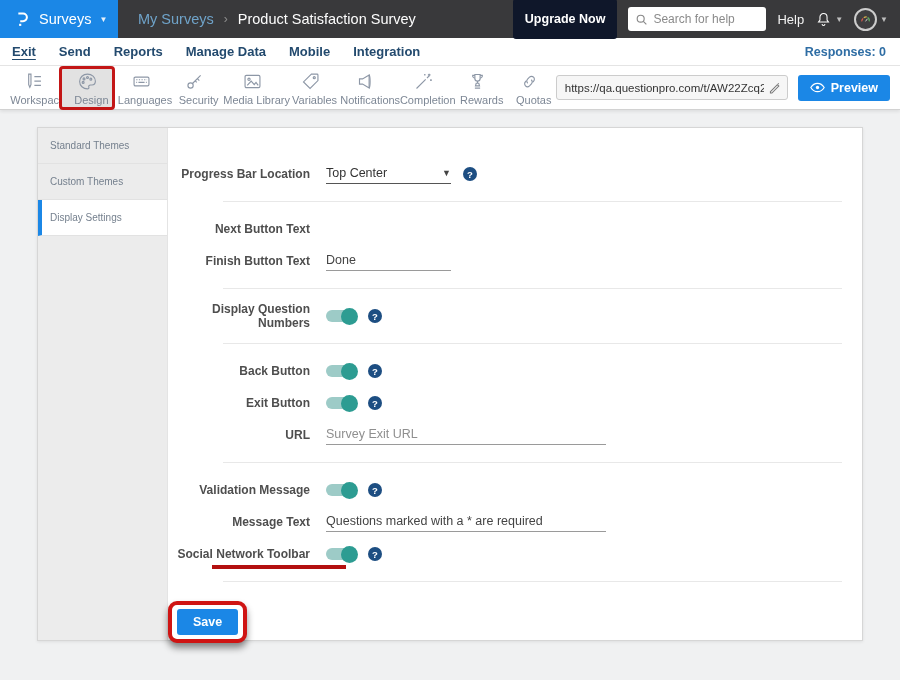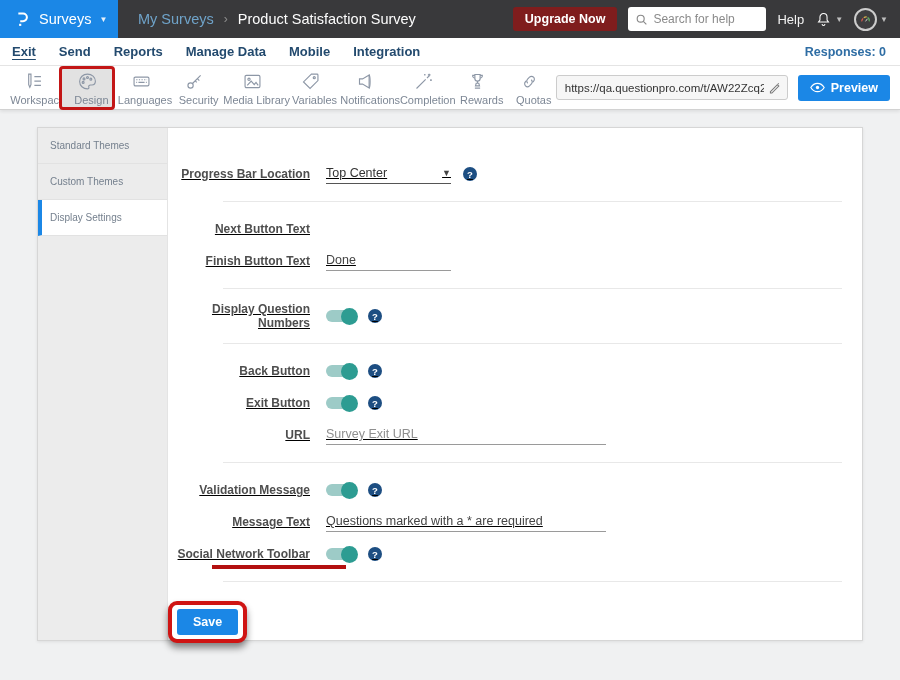--- a/index.html
+++ b/index.html
@@ -10,21 +10,21 @@
   .topbar { height:38px; background:#39393b; display:flex; align-items:center; }
   .logo-block { width:118px; height:38px; background:#1b87e6; display:flex; align-items:center; padding:0 10px 0 12px; gap:8px; flex-shrink:0; cursor:pointer; }
   .logo-mark { display:flex; align-items:center; }
   .product-label { color:#fff; font-size:14.5px; }
   .caret { font-size:8px; color:#e8f1fa; }
   .breadcrumb { display:flex; align-items:center; gap:10px; margin-left:20px; white-space:nowrap; }
   .crumb-parent { color:#6fa3c9; font-size:14.5px; cursor:pointer; }
   .crumb-sep { color:#8d8d8d; font-size:12px; }
   .crumb-current { color:#fdfdfd; font-size:14.5px; }
   .topbar-right { margin-left:auto; display:flex; align-items:center; gap:11px; padding-right:12px; }
-  .upgrade-btn { background:#7f1d1d; color:#fff; border:none; border-radius:3px; height:24px; padding:0 12px; font-size:12.5px; font-weight:bold; cursor:pointer; }
+  .upgrade-btn { background:#0f172a; color:#fff; border:none; border-radius:3px; height:40px; padding:0 12px; font-size:12.5px; font-weight:bold; cursor:pointer; }
   .searchbox { background:#fff; border-radius:3px; height:24px; width:138px; display:flex; align-items:center; padding:12px 7px; gap:5px; }
   .searchbox input { border:none; outline:none; font-size:12px; width:100%; color:#444; background:transparent; }
   .searchbox input::placeholder { color:#8a8a8a; }
   .help-label { color:#f2f2f2; font-size:13px; cursor:pointer; }
   .icon-group { display:flex; align-items:center; gap:3px; cursor:pointer; }
   .hdr-caret { color:#bdbdbd; font-size:8px; }
   .avatar { width:23px; height:23px; border-radius:50%; background:#3d3d3f; border:2px solid #cdcdcd; display:flex; align-items:center; justify-content:center; }
 
   
   .tabs-row { height:28px; background:#fff; display:flex; align-items:center; padding:0 14px 0 12px; border-bottom:1px solid #e4e4e4; }
@@ -43,21 +43,21 @@
   .urlbox input { border:none; outline:none; background:transparent; font-size:11.5px; color:#333; width:100%; }
   .preview-btn { background:#1b87e6; color:#fff; border:none; border-radius:3px; height:26px; padding:0 12px; font-size:12.5px; font-weight:bold; display:flex; align-items:center; gap:6px; cursor:pointer; }
 
   
   .page { padding:17px 37px 0; }
   .card { height:514px; background:#fff; border:1px solid #d6d6d6; box-shadow:0 1px 3px rgba(0,0,0,.08); display:flex; }
   .side { width:130px; background:#ececec; border-right:1px solid #e4e4e4; flex-shrink:0; }
   .side-item { height:36px; display:flex; align-items:center; padding:0 12px; font-size:10px; color:#75808e; border-bottom:1px solid #e2e2e2; cursor:pointer; }
   .side-item.active { background:#fff; border-left:4px solid #1b87e6; padding-left:8px; }
 
-  .form { flex:1; padding-top:30px; font-size:12.5px;text-decoration:underline; }
+  .form { flex:1; padding-top:30px; font-size:12.5px; }
   .row { display:flex; align-items:center; min-height:32px; position:relative; }
   .row-label { width:158px; text-align:right; padding-right:16px; color:#4e4e4e; font-weight:bold; font-size:12px; }
   .divider { border-top:1px solid #e8e8e8; margin:11px 20px 11px 55px; }
   .u-input { border:none; border-bottom:1px solid #9a9a9a; width:125px; font-family:"Liberation Sans",sans-serif; font-size:12.5px; padding:2px 0 3px; color:#444; background:transparent; outline:none; }
   .u-input.wide { width:280px; }
   .u-input::placeholder { color:#8f8f8f; }
   .dropdown { width:125px; border-bottom:1px solid #555; display:flex; align-items:center; justify-content:space-between; padding:2px 0 3px; color:#333; cursor:pointer; }
   .dd-caret { font-size:9px; color:#444; }
   .help { width:14px; height:14px; border-radius:50%; background:#1d4e82; color:#fff; font-size:9.5px; font-weight:bold; display:inline-flex; align-items:center; justify-content:center; margin-left:12px; flex-shrink:0; cursor:pointer; }
   .switch { position:relative; width:30px; height:12px; border-radius:6px; background:#9dcbc7; cursor:pointer; }

